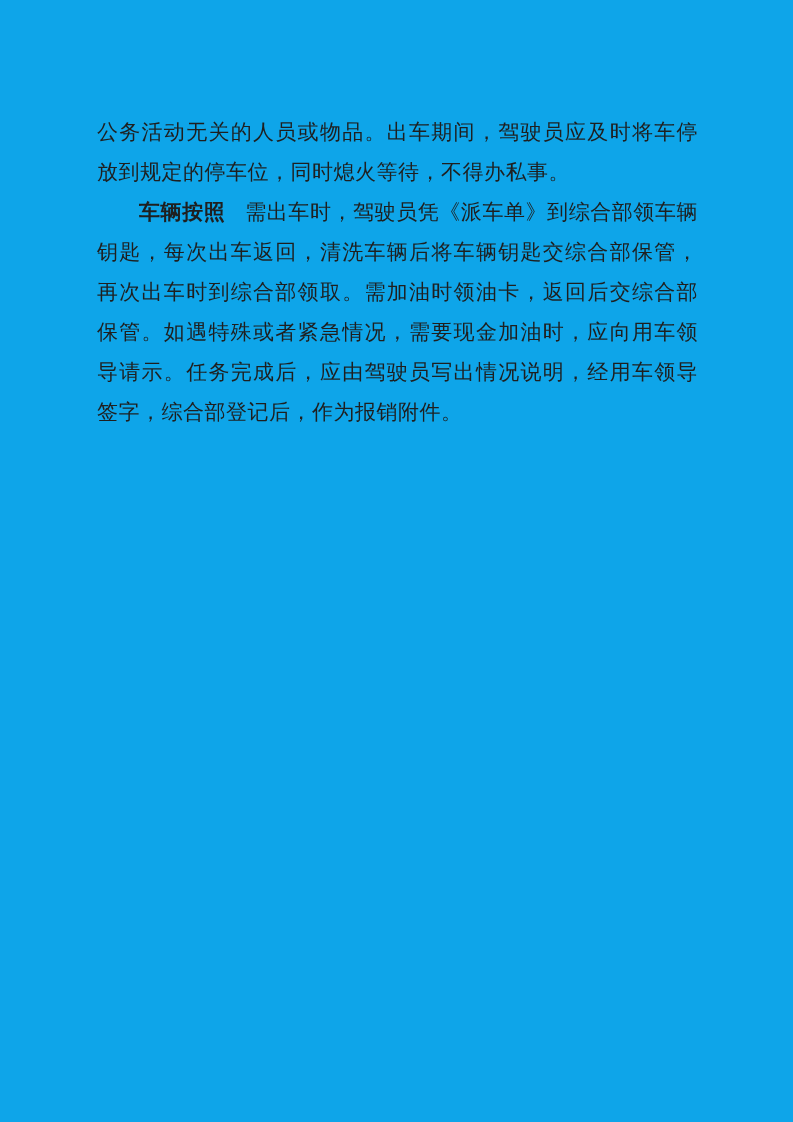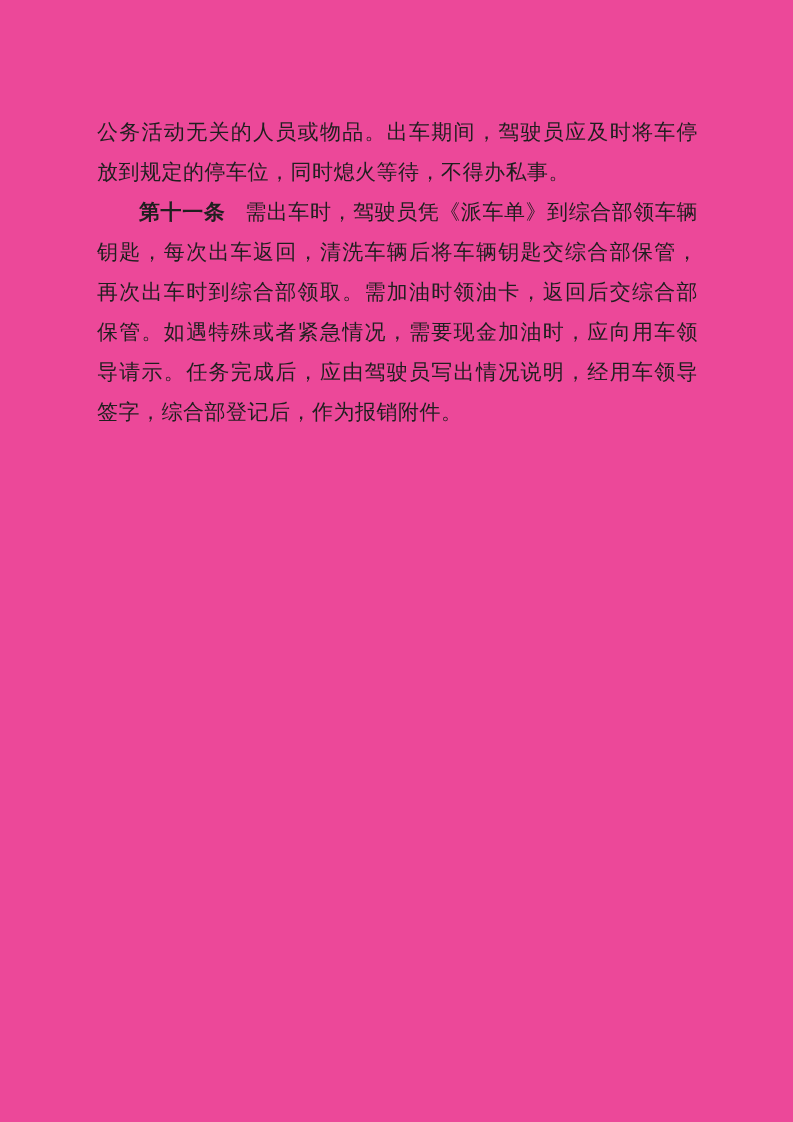--- a/index.html
+++ b/index.html
@@ -41,23 +41,23 @@
   .art:empty {
     display: none;
   }
   .art:not(:empty) {
     margin-right: 0.95em;
   }
 </style>
 </head>
 <body>
 
-<div class="page" style="background: #ec4899; text-decoration: underline;">
+<div class="page" style="background: #0ea5e9; text-decoration: underline;">
   <div class="text-block" id="text-block" style="color: rgb(31, 31, 31);">
   <p class="para"><span class="ptext">公务活动无关的人员或物品。出车期间，驾驶员应及时将车停放到规定的停车位，同时熄火等待，不得办私事。</span></p>
 
 
 
 
 
-  <p class="para indent"><b class="art">第十一条</b><span class="ptext">需出车时，驾驶员凭《派车单》到综合部领车辆钥匙，每次出车返回，清洗车辆后将车辆钥匙交综合部保管，再次出车时到综合部领取。需加油时领油卡，返回后交综合部保管。如遇特殊或者紧急情况，需要现金加油时，应向用车领导请示。任务完成后，应由驾驶员写出情况说明，经用车领导签字，综合部登记后，作为报销附件。</span></p>
+  <p class="para indent"><b class="art">车辆按照</b><span class="ptext">需出车时，驾驶员凭《派车单》到综合部领车辆钥匙，每次出车返回，清洗车辆后将车辆钥匙交综合部保管，再次出车时到综合部领取。需加油时领油卡，返回后交综合部保管。如遇特殊或者紧急情况，需要现金加油时，应向用车领导请示。任务完成后，应由驾驶员写出情况说明，经用车领导签字，综合部登记后，作为报销附件。</span></p>
 </div>
 </div>
 
 </body></html>

